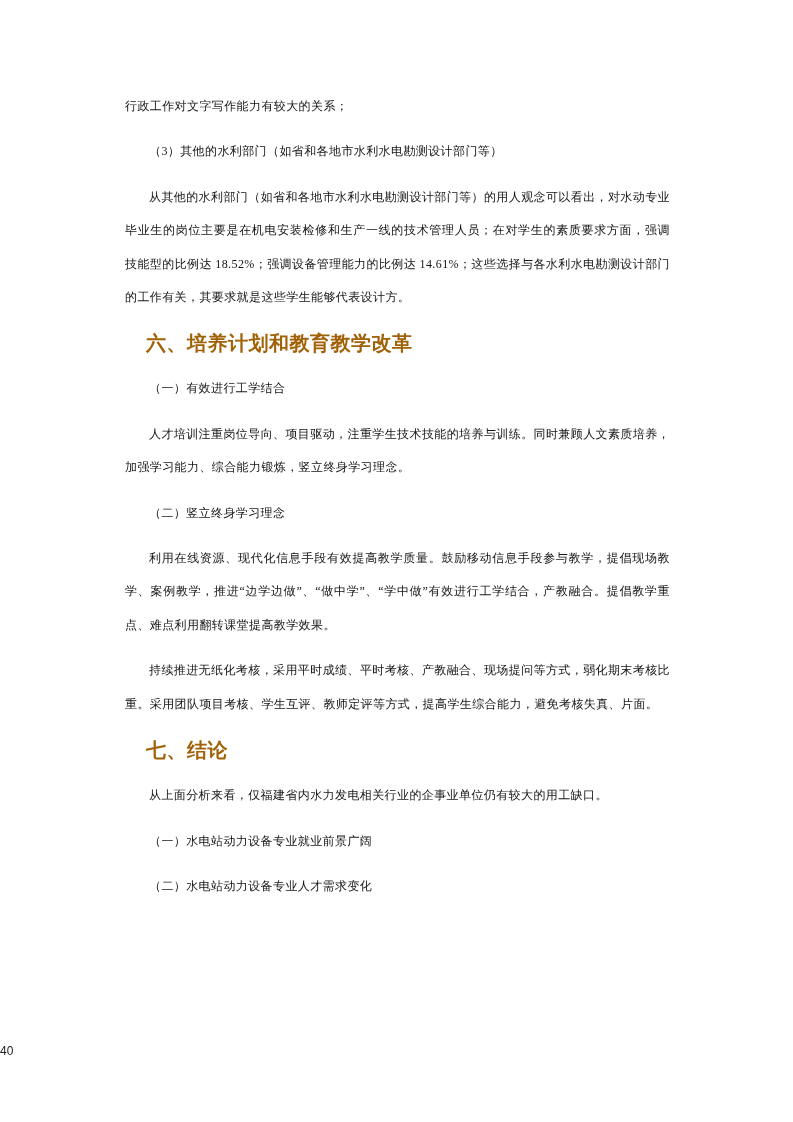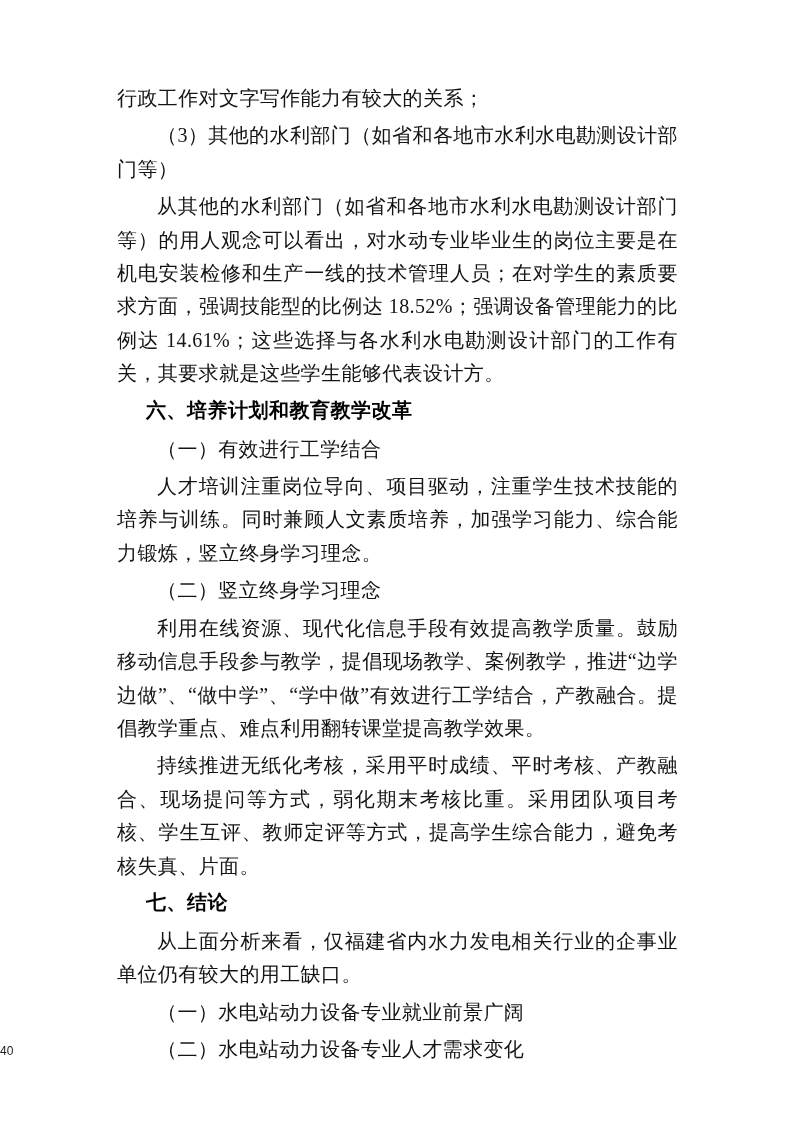--- a/index.html
+++ b/index.html
@@ -13,38 +13,38 @@
     height: 1122px;
     margin: 0 auto;
     background: #ffffff;
     box-sizing: border-box;
     padding: 78px 111px 0 113px;
     font-family: "Liberation Serif", "DejaVu Serif", serif;
     color: #141414;
     overflow: hidden;
   }
   .para {
-    margin: 4px;
-    font-size: 20px;
+    margin: 12px;
+    font-size: 12px;
     line-height: 33.4px;
     text-align: justify;
     text-indent: 2em;
     letter-spacing: 0.4px;
   }
   .para.noindent {
     text-indent: 0;
   }
   .heading {
     margin: 1px 0 3px 0;
     padding-left: 33px;
-    font-family: Liberation Mono, monospace;
+    font-family: Liberation Sans, sans-serif;
     font-weight: bold;
     font-size: 20px;
     line-height: 34px;
-    color: #000000;
+    color: #a16207;
     letter-spacing: 0.5px;
   }
   .page-number {
     position: absolute;
     left: 0;
     right: 0;
     bottom: 64px;
     text-align: left;
     font-family: "Liberation Sans", "DejaVu Sans", sans-serif;
     font-size: 12px;

